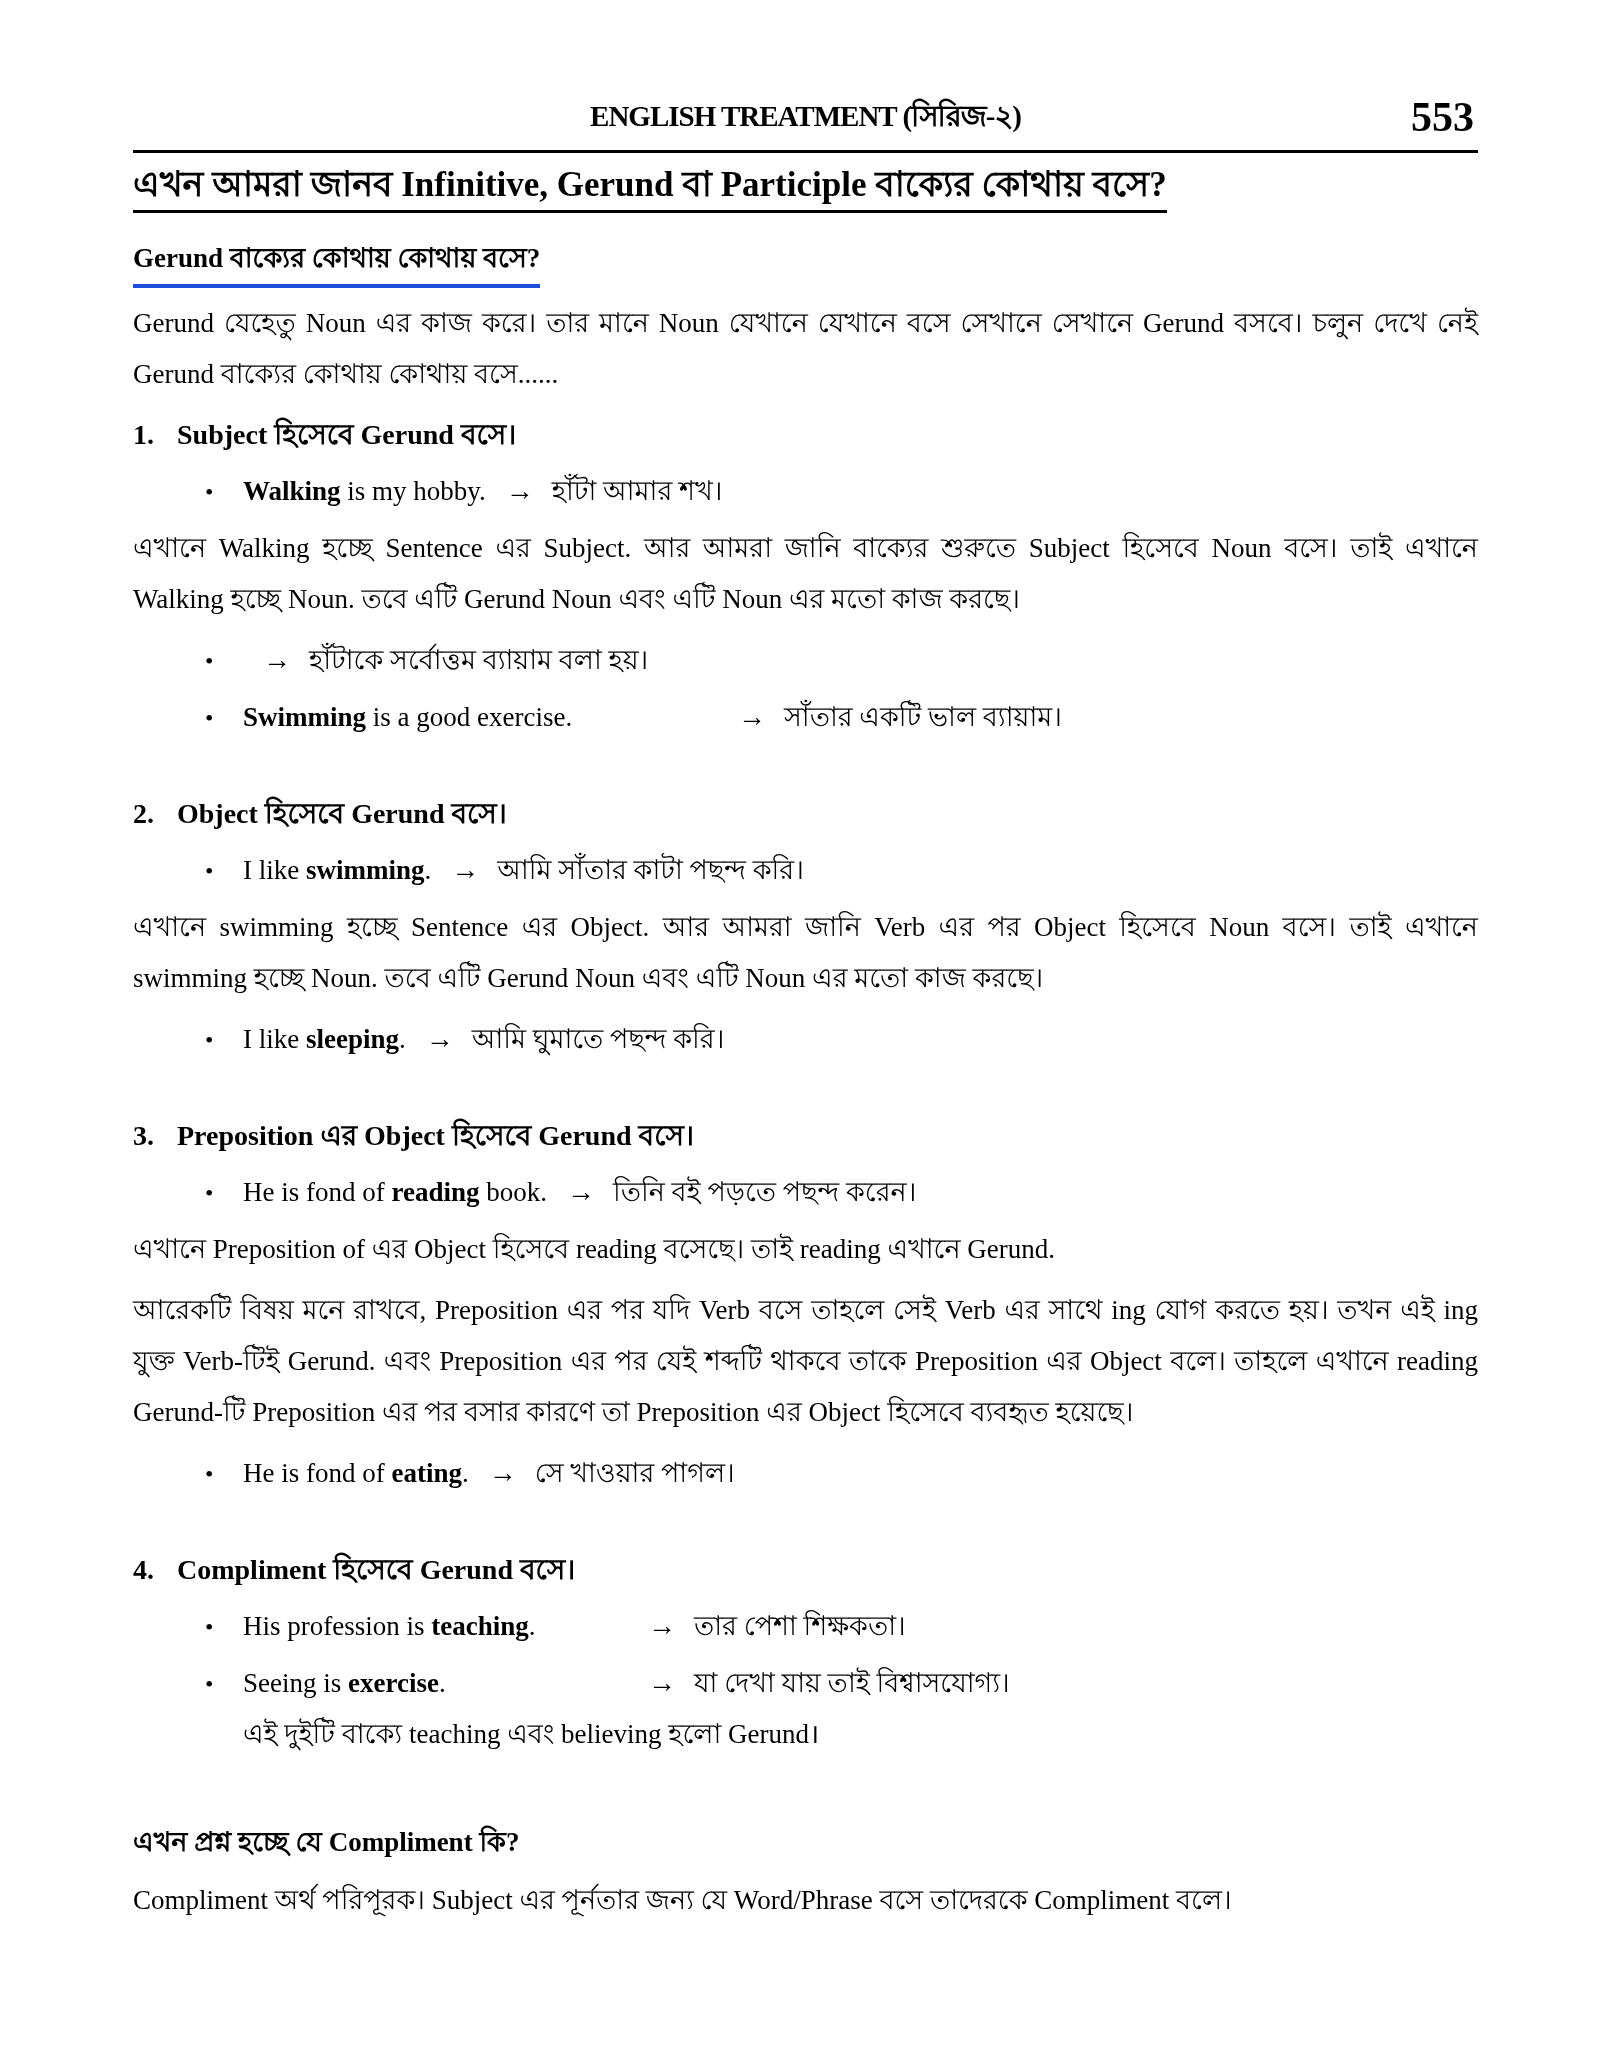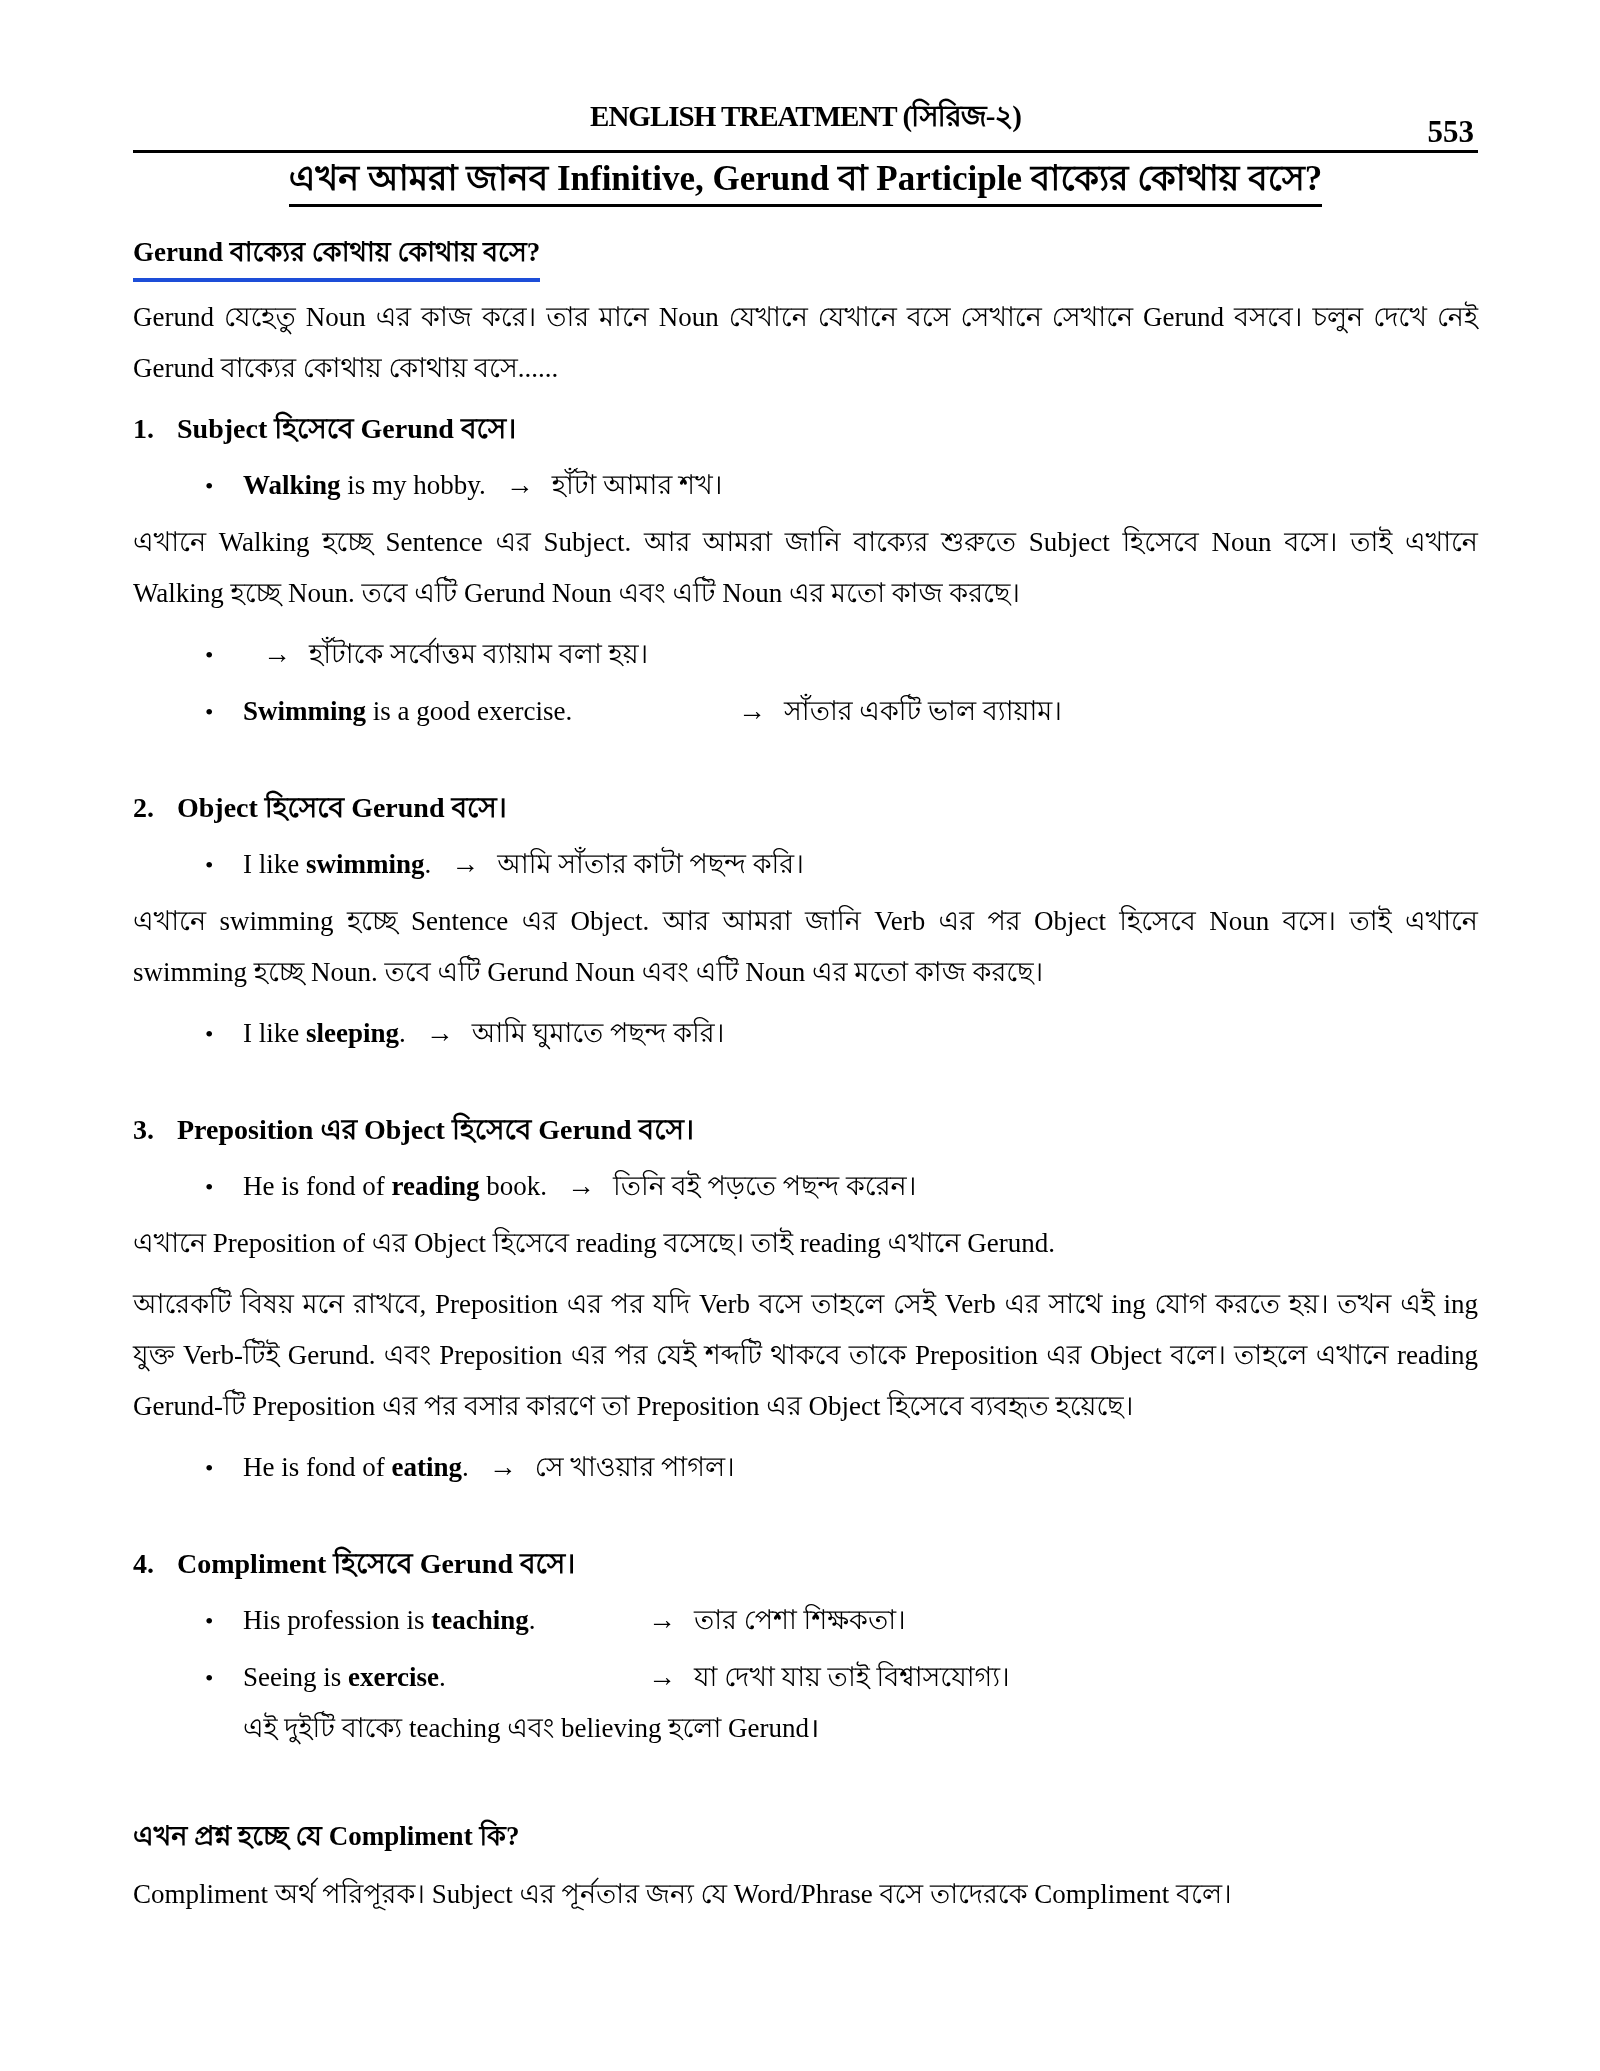--- a/index.html
+++ b/index.html
@@ -20,26 +20,26 @@
   .header-row { position:relative; margin-top:96px; height:40px; }
   .book-title {
     text-align:center;
     font-family:Liberation Serif, serif;
     font-weight:bold;
     font-size:29px;
     letter-spacing:-1px;
     line-height:40px;
   }
   .page-num {
-    position:absolute; right:4px; top:16px;
-    font-size:31px; font-weight:bold; line-height:40px;
+    position:absolute; right:4px; top:1px;
+    font-size:42px; font-weight:bold; line-height:40px;
   }
   .rule { border-bottom:3px solid #000; margin-top:14px; }
   
-  .main-title-wrap { text-align:center; margin-top:4px; }
+  .main-title-wrap { text-align:left; margin-top:10px; }
   .main-title {
     display:inline-block;
     font-size:35px; font-weight:bold;
     border-bottom:3px solid #000;
     padding-bottom:3px;
     line-height:44px;
   }
   
   .subheading-wrap { margin-top:24px; }
   .subheading {

